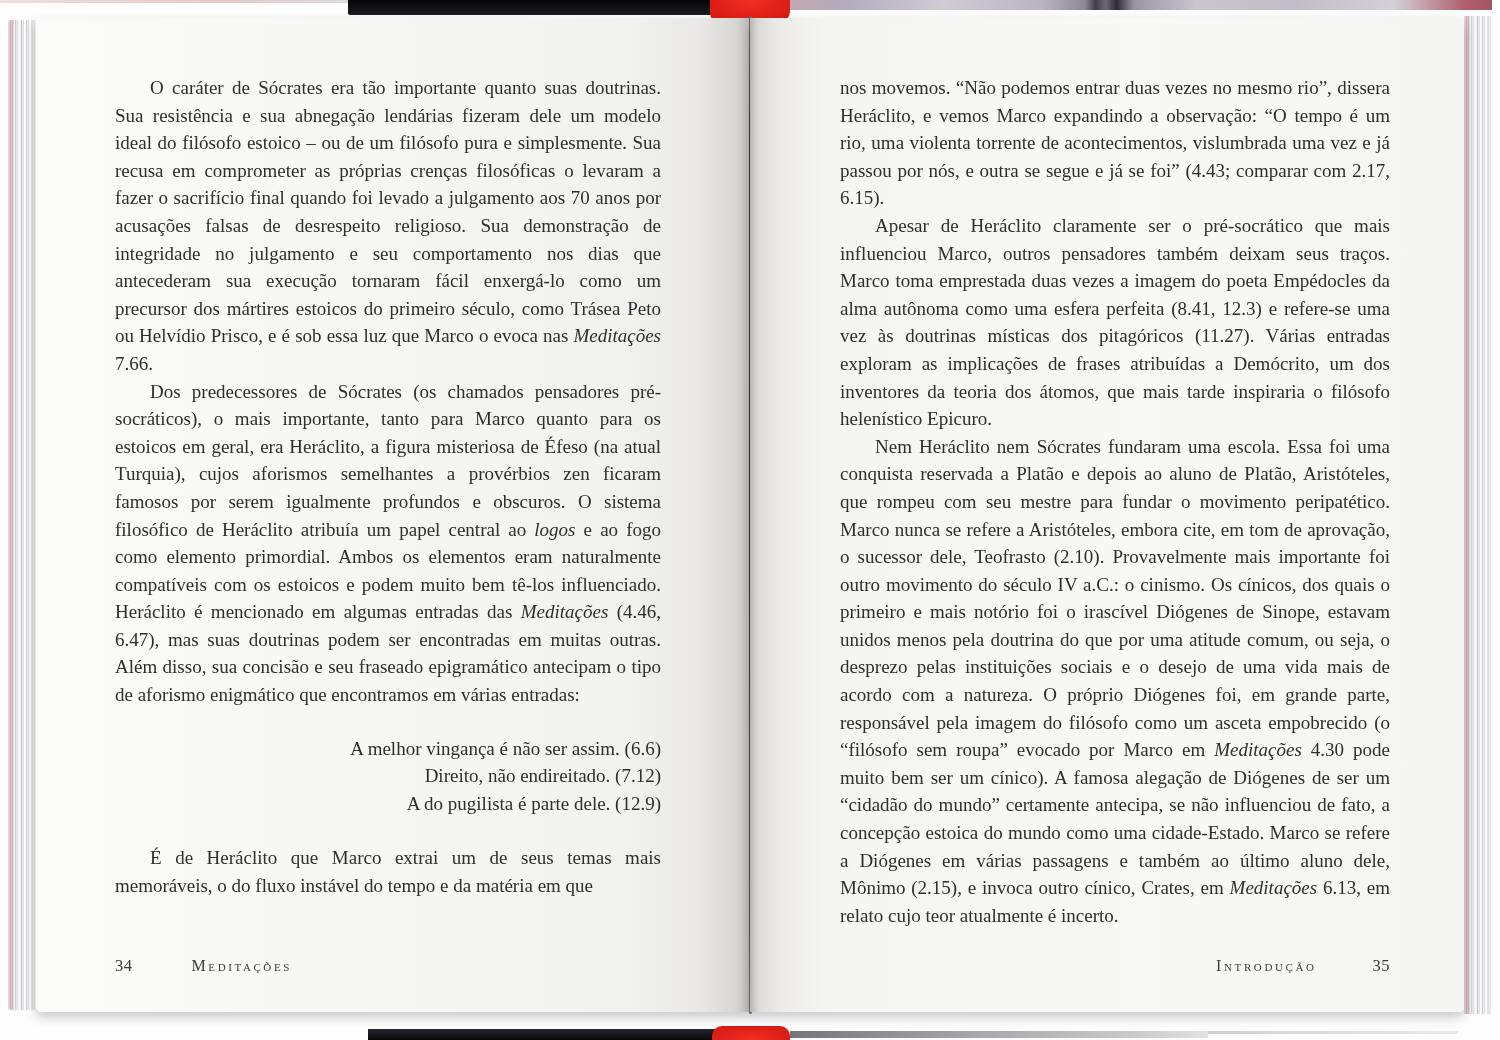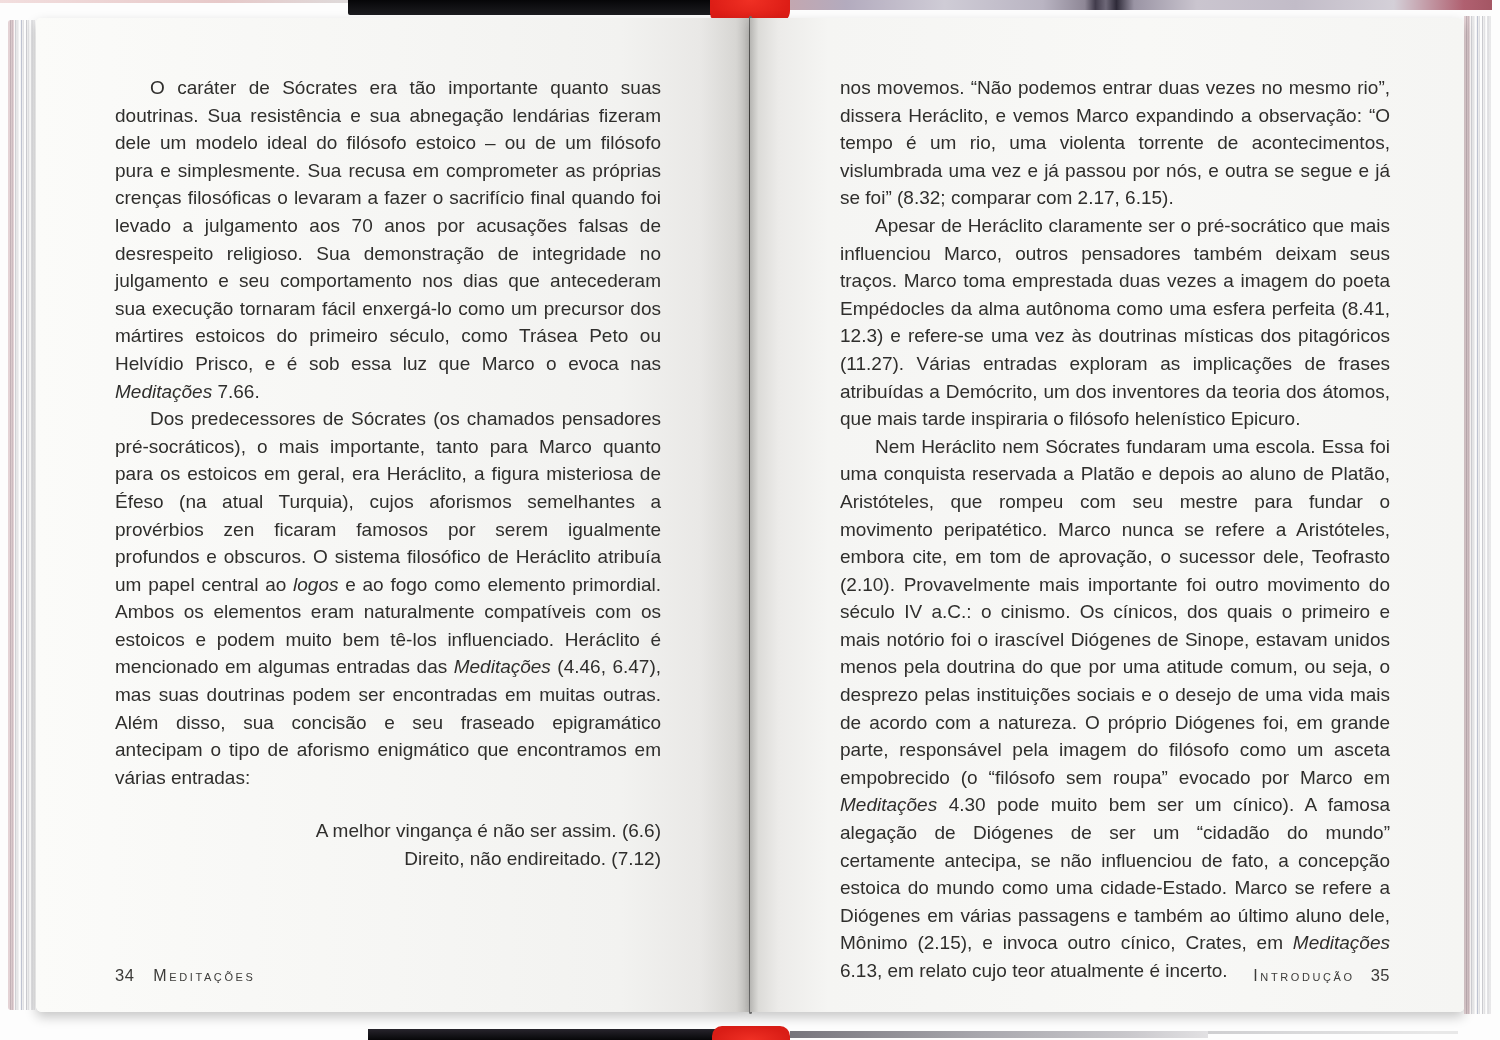--- a/index.html
+++ b/index.html
@@ -1,20 +1,20 @@
 <!DOCTYPE html>
 <html lang="pt-BR"><head>
 <meta charset="utf-8">
 <style>
   html,body{margin:0;padding:0;}
   body{background:#ffffff;}
   .scene{
     position:relative;width:1500px;height:1040px;overflow:hidden;
     background:#fdfdfd;
-    font-family:Liberation Sans, sans-serif;
+    font-family:Liberation Serif, serif;
   }
   
   .top-hairline{position:absolute;top:0;left:0;width:370px;height:3px;
     background:linear-gradient(90deg,#f2dede,#e7c9c9 60%,#ddd);}
   .cover-black-top{position:absolute;top:0;left:348px;width:366px;height:15px;
     background:linear-gradient(180deg,#060608,#1c1c20);border-radius:0 0 2px 2px;}
   .cover-red-top{position:absolute;top:0;left:710px;width:80px;height:23px;
     background:radial-gradient(ellipse at 50% 0%,#f03024,#dd1d16 70%);
     border-radius:0 0 12px 10px;}
   .jacket-strip-top{position:absolute;top:0;left:790px;right:8px;height:10px;
@@ -56,22 +56,22 @@
     font-size:19px;line-height:27.6px;text-align:justify;}
   .page-left .text-col{left:79px;width:546px;}
   .page-right .text-col{left:90px;width:550px;}
   .para{margin:0;}
   .para.indent{text-indent:35px;}
   .para i{font-style:italic;}
   .quote{margin:26px 0 27px 35px;text-align:right;}
   .quote-line{line-height:27.6px;}
   .quote-line.hang{padding-left:31px;}
   
-  .footer{position:absolute;bottom:27px;color:#3c3b39;font-size:16.5px;
-    display:flex;align-items:baseline;}
+  .footer{position:absolute;bottom:36px;color:#3c3b39;font-size:16.5px;
+    display:flex;align-items:baseline;gap:40px;}
   .footer-left{left:79px;}
   .footer-right{right:74px;}
   .running-title{font-variant:small-caps;letter-spacing:2.6px;font-size:16px;}
   .footer-left .running-title{margin-left:19px;}
   .footer-right .running-title{margin-right:16px;}
   .page-num{letter-spacing:.5px;}
 </style>
 </head>
 <body>
 
@@ -89,33 +89,35 @@
   <div class="page-stack left"></div>
   <div class="page-stack right"></div>
 
   <div class="page page-left">
     <div class="text-col" id="left-col">
         <div class="para indent"><span>O caráter de Sócrates era tão importante quanto suas doutrinas. Sua resistência e sua abnegação lendárias fizeram dele um modelo ideal do filósofo estoico – ou de um filósofo pura e simplesmente. Sua recusa em comprometer as próprias crenças filosóficas o levaram a fazer o sacrifício final quando foi levado a julgamento aos 70 anos por acusações falsas de desrespeito religioso. Sua demonstração de integridade no julgamento e seu comportamento nos dias que antecederam sua execução tornaram fácil enxergá-lo como um precursor dos mártires estoicos do primeiro século, como Trásea Peto ou Helvídio Prisco, e é sob essa luz que Marco o evoca nas </span><i>Meditações</i><span> 7.66.</span></div>
         <div class="para indent"><span>Dos predecessores de Sócrates (os chamados pensadores pré-socráticos), o mais importante, tanto para Marco quanto para os estoicos em geral, era Heráclito, a figura misteriosa de Éfeso (na atual Turquia), cujos aforismos semelhantes a provérbios zen ficaram famosos por serem igualmente profundos e obscuros. O sistema filosófico de Heráclito atribuía um papel central ao </span><i>logos</i><span> e ao fogo como elemento primordial. Ambos os elementos eram naturalmente compatíveis com os estoicos e podem muito bem tê-los influenciado. Heráclito é mencionado em algumas entradas das </span><i>Meditações</i><span> (4.46, 6.47), mas suas doutrinas podem ser encontradas em muitas outras. Além disso, sua concisão e seu fraseado epigramático antecipam o tipo de aforismo enigmático que encontramos em várias entradas:</span></div>
         <div class="quote">
           <div class="quote-line"><span>A melhor vingança é não ser assim. (6.6)</span></div>
           <div class="quote-line"><span>Direito, não endireitado. (7.12)</span></div>
+          <div class="quote-line hang"><span>A do pugilista é parte dele. (12.9)</span></div>
         </div>
+        <div class="para indent"><span>É de Heráclito que Marco extrai um de seus temas mais memoráveis, o do fluxo instável do tempo e da matéria em que</span></div>
       </div>
     <div class="footer footer-left">
       <span class="page-num">34</span>
       <span class="running-title">Meditações</span>
     </div>
   </div>
 
   <div class="gutter"></div>
 
   <div class="page page-right">
     <div class="text-col" id="right-col">
-        <div class="para"><span>nos movemos. “Não podemos entrar duas vezes no mesmo rio”, dissera Heráclito, e vemos Marco expandindo a observação: “O tempo é um rio, uma violenta torrente de acontecimentos, vislumbrada uma vez e já passou por nós, e outra se segue e já se foi” (8.32; comparar com 2.17, 6.15).</span></div>
+        <div class="para"><span>nos movemos. “Não podemos entrar duas vezes no mesmo rio”, dissera Heráclito, e vemos Marco expandindo a observação: “O tempo é um rio, uma violenta torrente de acontecimentos, vislumbrada uma vez e já passou por nós, e outra se segue e já se foi” (4.43; comparar com 2.17, 6.15).</span></div>
         <div class="para indent"><span>Apesar de Heráclito claramente ser o pré-socrático que mais influenciou Marco, outros pensadores também deixam seus traços. Marco toma emprestada duas vezes a imagem do poeta Empédocles da alma autônoma como uma esfera perfeita (8.41, 12.3) e refere-se uma vez às doutrinas místicas dos pitagóricos (11.27). Várias entradas exploram as implicações de frases atribuídas a Demócrito, um dos inventores da teoria dos átomos, que mais tarde inspiraria o filósofo helenístico Epicuro.</span></div>
         <div class="para indent"><span>Nem Heráclito nem Sócrates fundaram uma escola. Essa foi uma conquista reservada a Platão e depois ao aluno de Platão, Aristóteles, que rompeu com seu mestre para fundar o movimento peripatético. Marco nunca se refere a Aristóteles, embora cite, em tom de aprovação, o sucessor dele, Teofrasto (2.10). Provavelmente mais importante foi outro movimento do século IV a.C.: o cinismo. Os cínicos, dos quais o primeiro e mais notório foi o irascível Diógenes de Sinope, estavam unidos menos pela doutrina do que por uma atitude comum, ou seja, o desprezo pelas instituições sociais e o desejo de uma vida mais de acordo com a natureza. O próprio Diógenes foi, em grande parte, responsável pela imagem do filósofo como um asceta empobrecido (o “filósofo sem roupa” evocado por Marco em </span><i>Meditações</i><span> 4.30 pode muito bem ser um cínico). A famosa alegação de Diógenes de ser um “cidadão do mundo” certamente antecipa, se não influenciou de fato, a concepção estoica do mundo como uma cidade-Estado. Marco se refere a Diógenes em várias passagens e também ao último aluno dele, Mônimo (2.15), e invoca outro cínico, Crates, em </span><i>Meditações</i><span> 6.13, em relato cujo teor atualmente é incerto.</span></div>
       </div>
     <div class="footer footer-right">
       <span class="running-title">Introdução</span>
       <span class="page-num">35</span>
     </div>
   </div>
 
 </div>

